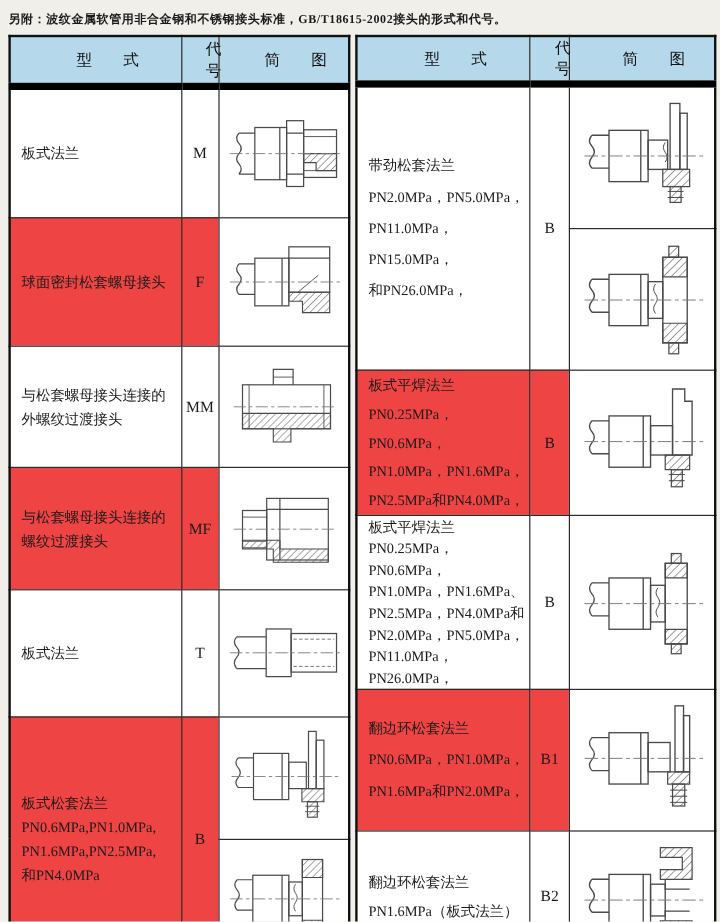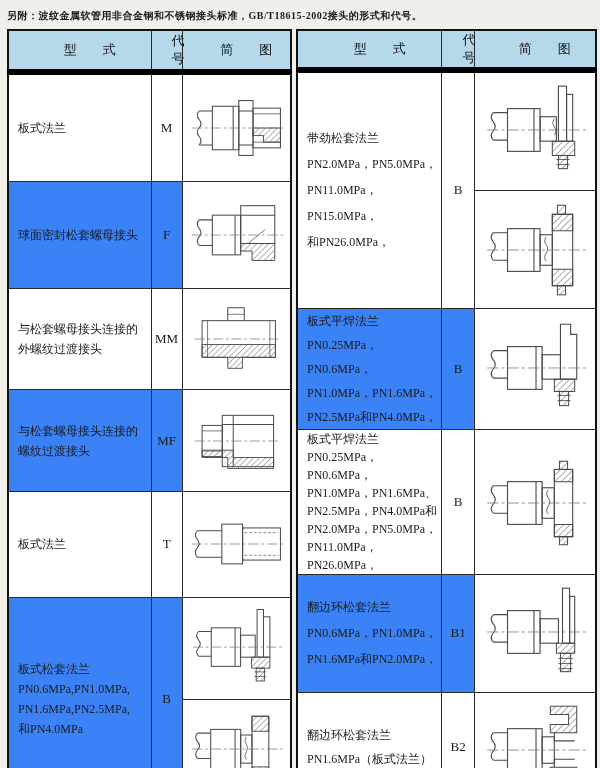--- a/index.html
+++ b/index.html
@@ -33,21 +33,21 @@
   td.type-cell{
     font-size:12px;line-height:20px;
     padding-left:9px;padding-right:4px;
     white-space:pre-line;
     text-align:left;
   }
   td.code-cell{
     font-size:13px;text-align:center;
   }
   td.diagram-cell{text-align:center;}
-  td.hl{background:#3b82f6;}
+  td.hl{background:#ef4444;}
   svg.diag{display:block;margin:0 auto;}
   .ln{fill:none;stroke:#4a4a4a;stroke-width:1.1;}
   .lt{fill:none;stroke:#4a4a4a;stroke-width:0.8;}
   .cl{fill:none;stroke:#7a7a7a;stroke-width:0.8;stroke-dasharray:11 3 3 3;}
   .dash{fill:none;stroke:#6a6a6a;stroke-width:0.8;stroke-dasharray:3 2;}
   .hatch{fill:url(#hatchp);stroke:#4a4a4a;stroke-width:1;}
 </style>
 </head>
 <body>
 

